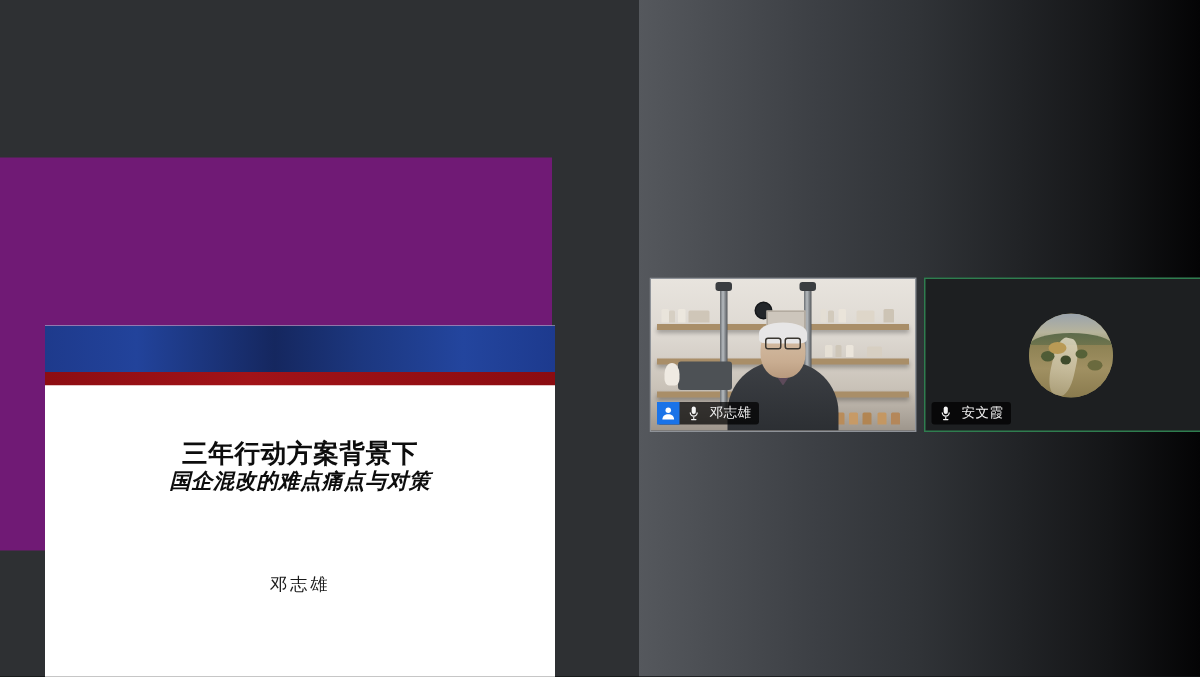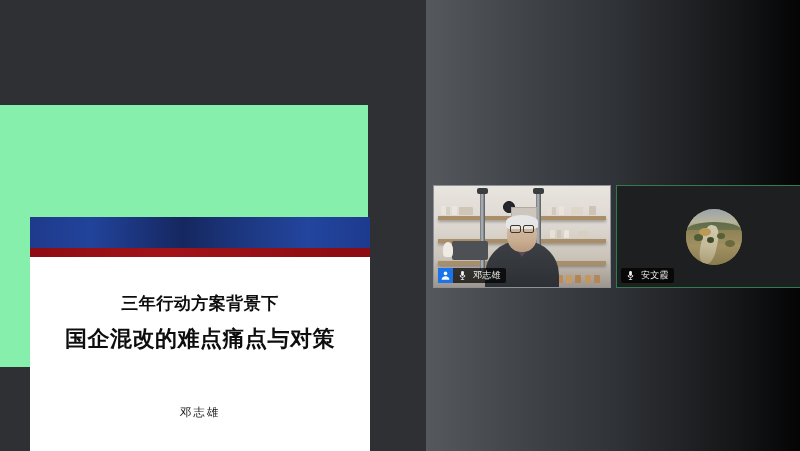--- a/index.html
+++ b/index.html
@@ -18,21 +18,21 @@
 
   
   #share-region {
     position:absolute; left:0; top:0;
     width:426px; height:451px;
     background:#2e3033;
   }
   #share-letterbox {
     position:absolute; left:0; top:105px;
     width:368px; height:262px;
-    background:#86efac;
+    background:#701a75;
   }
   #slide {
     position:absolute; left:30px; top:112px;
     width:340px; height:251px;
     background:#ffffff;
     overflow:hidden;
   }
   #slide-band-blue {
     position:absolute; left:0; top:0;
     width:100%; height:31px;
@@ -50,21 +50,21 @@
   }
   .slide-title-line {
     text-align:center;
     color:#0d0d0d;
     font-family:"DejaVu Sans","Liberation Sans", sans-serif;
     font-weight:700;
     letter-spacing:0.5px;
     white-space:nowrap;
   }
   #slide-title-1 { font-size:17px; margin-top:36px; line-height:1.2; }
-  #slide-title-2 { font-size:22px; margin-top:13px; line-height:1.2; }
+  #slide-title-2 { font-size:14px; line-height:1.2;font-style:italic; }
   #slide-author {
     text-align:center;
     color:#1a1a1a;
     font-family:"DejaVu Serif","Liberation Serif", serif;
     font-size:11.5px;
     letter-spacing:2px;
     margin-top:52px;
   }
   #slide-date {
     text-align:center;

